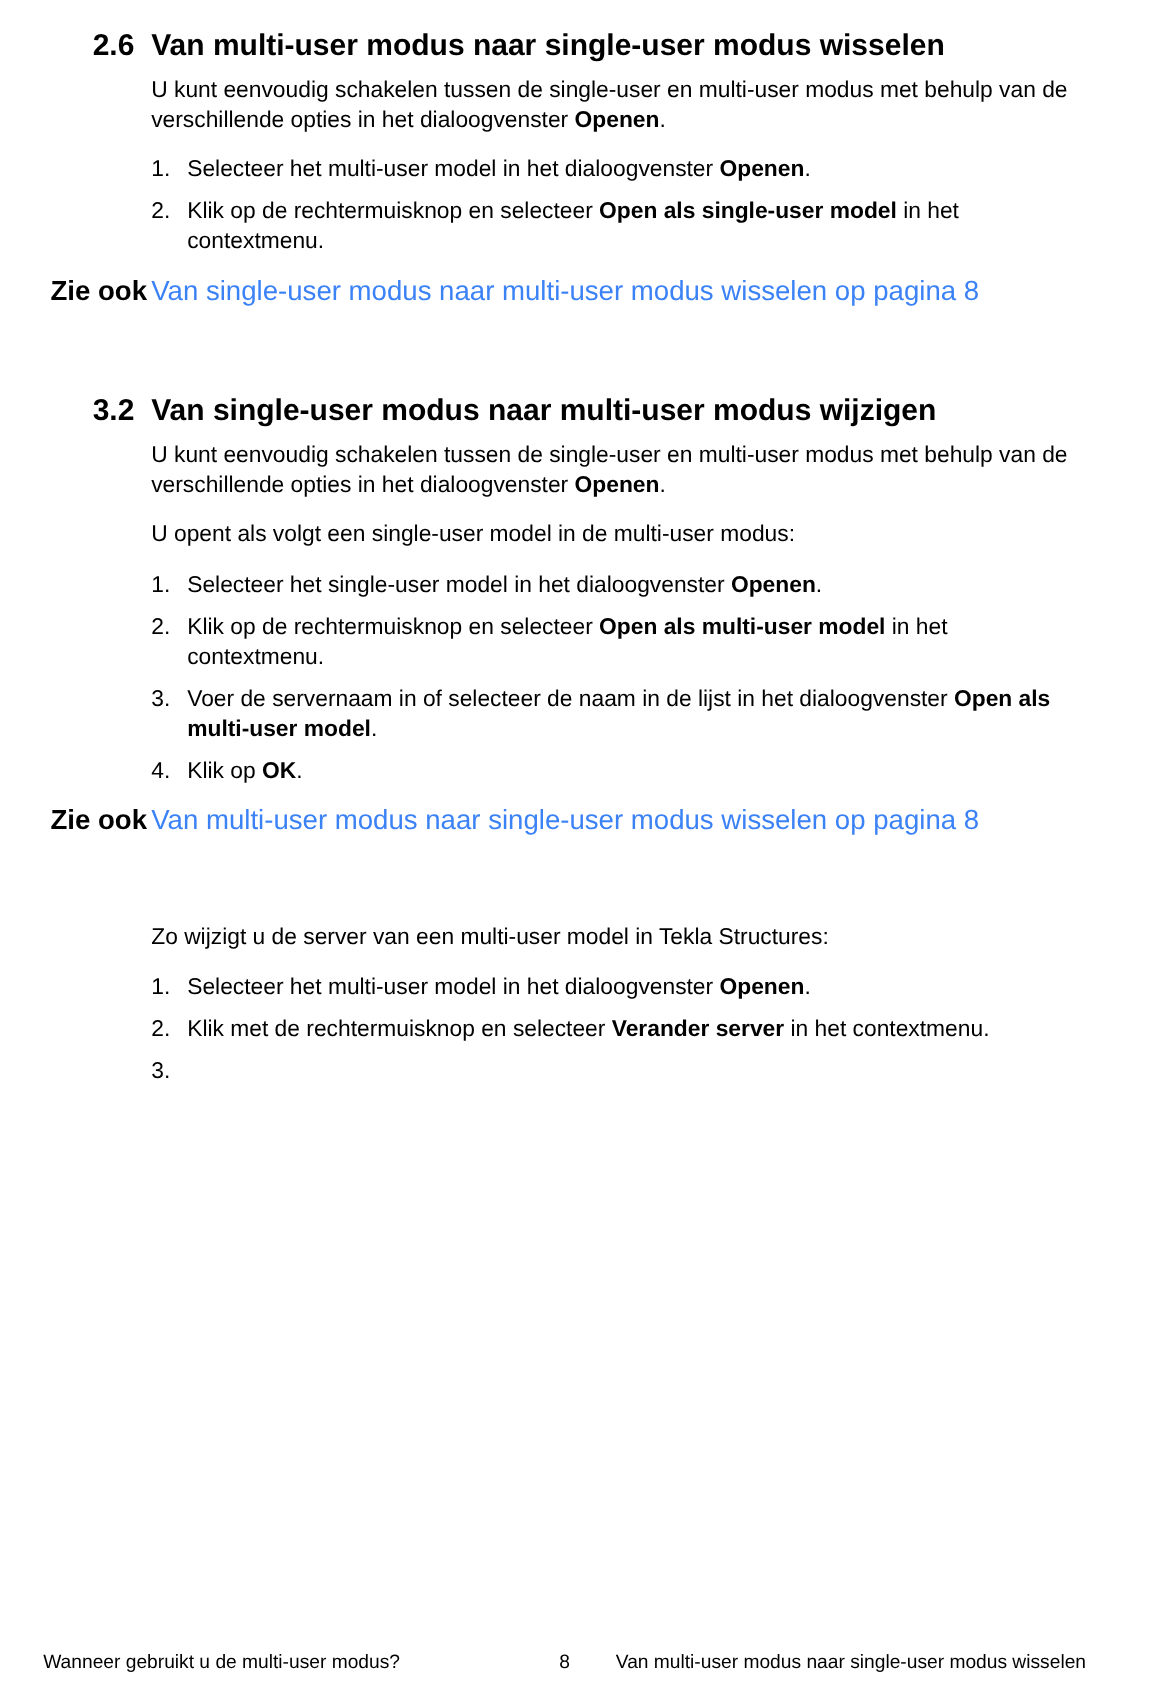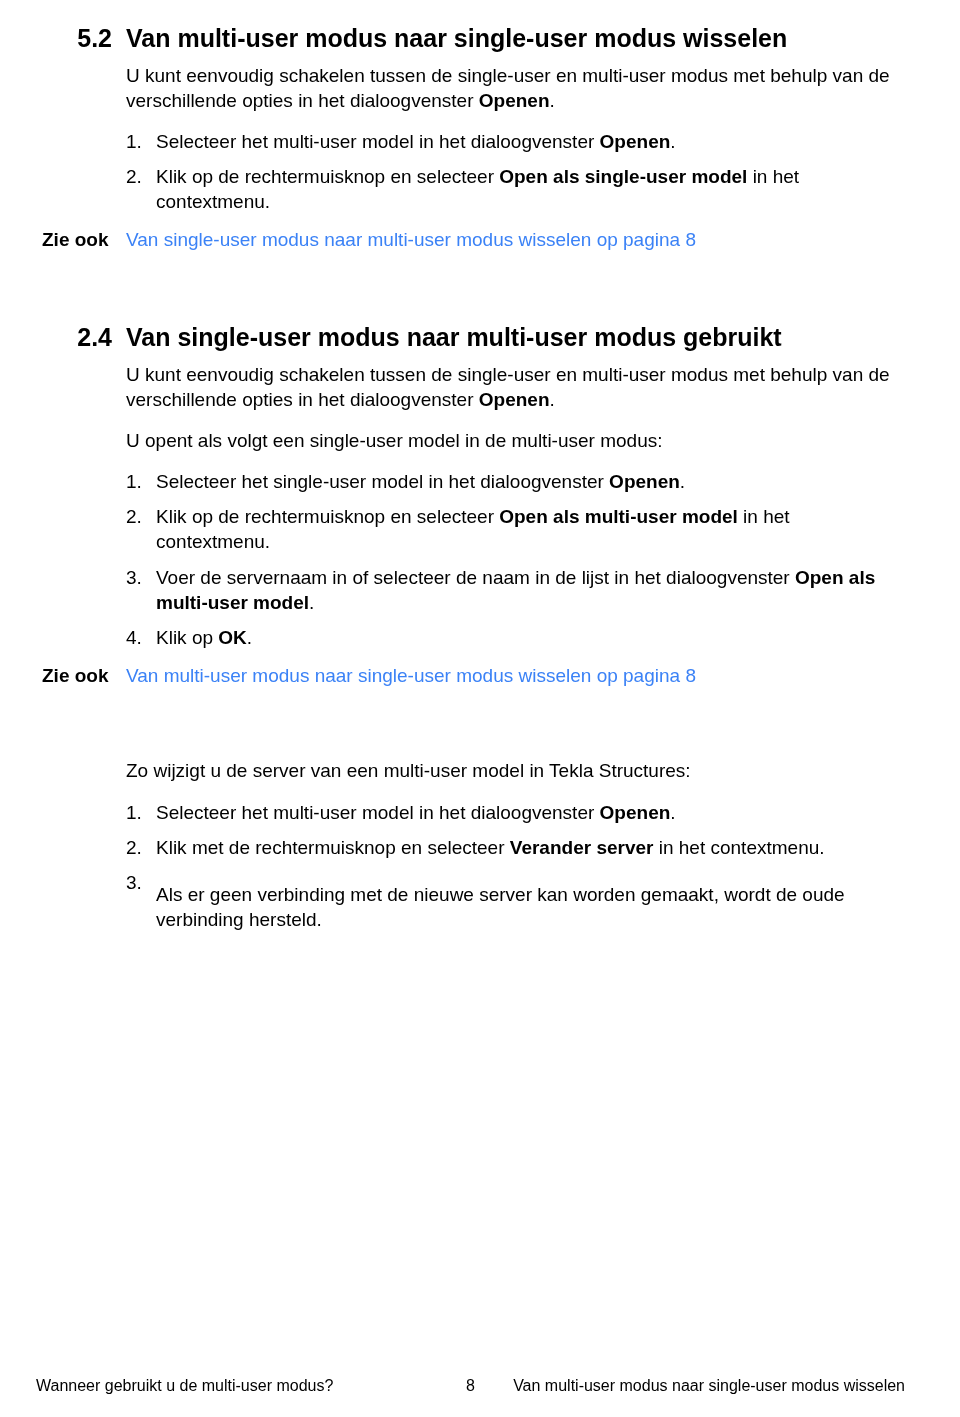--- a/index.html
+++ b/index.html
@@ -60,21 +60,21 @@
   .ol-body {
     flex: 1;
   }
   .sub-para {
     margin-top: 12px;
   }
   .seealso-row {
     display: flex;
     align-items: flex-end;
     margin-top: 4px;
-    font-size: 19px;
+    font-size: 23px;
     line-height: 1.3;
   }
   .seealso-label {
     font-weight: 700;
     width: 90px;
     flex: none;
     padding-left: 6px;
     box-sizing: border-box;
   }
   .seealso-link {
@@ -98,21 +98,21 @@
     transform: translateX(-50%);
   }
 </style>
 </head>
 <body>
 
 <div class="page">
 
   <div class="section">
     <div class="heading-row">
-      <div class="heading-num">5.2</div>
+      <div class="heading-num">2.6</div>
       <div class="heading-text">Van multi-user modus naar single-user modus wisselen</div>
     </div>
     <div class="body-block">
       <p class="para">U kunt eenvoudig schakelen tussen de single-user en multi-user modus met behulp van de verschillende opties in het dialoogvenster <b>Openen</b>.</p>
       <ul class="ol">
         <li>
           <span class="ol-num">1.</span>
           <span class="ol-body">Selecteer het multi-user model in het dialoogvenster <b>Openen</b>.</span>
         </li>
         <li>
@@ -122,22 +122,22 @@
       </ul>
     </div>
     <div class="seealso-row">
       <div class="seealso-label">Zie ook</div>
       <div class="seealso-link">Van single-user modus naar multi-user modus wisselen op pagina 8</div>
     </div>
   </div>
 
   <div class="section">
     <div class="heading-row">
-      <div class="heading-num">2.4</div>
-      <div class="heading-text">Van single-user modus naar multi-user modus gebruikt</div>
+      <div class="heading-num">3.2</div>
+      <div class="heading-text">Van single-user modus naar multi-user modus wijzigen</div>
     </div>
     <div class="body-block">
       <p class="para">U kunt eenvoudig schakelen tussen de single-user en multi-user modus met behulp van de verschillende opties in het dialoogvenster <b>Openen</b>.</p>
       <p class="para">U opent als volgt een single-user model in de multi-user modus:</p>
       <ul class="ol">
         <li>
           <span class="ol-num">1.</span>
           <span class="ol-body">Selecteer het single-user model in het dialoogvenster <b>Openen</b>.</span>
         </li>
         <li>
@@ -168,21 +168,20 @@
           <span class="ol-num">1.</span>
           <span class="ol-body">Selecteer het multi-user model in het dialoogvenster <b>Openen</b>.</span>
         </li>
         <li>
           <span class="ol-num">2.</span>
           <span class="ol-body">Klik met de rechtermuisknop en selecteer <b>Verander server</b> in het contextmenu.</span>
         </li>
         <li>
           <span class="ol-num">3.</span>
           <span class="ol-body">
-            <div class="sub-para">Als er geen verbinding met de nieuwe server kan worden gemaakt, wordt de oude verbinding hersteld.</div>
           </span>
         </li>
       </ul>
     </div>
   </div>
 
   <div class="footer">
     <span>Wanneer gebruikt u de multi-user modus?</span>
     <span class="footer-center">8</span>
     <span>Van multi-user modus naar single-user modus wisselen</span>

